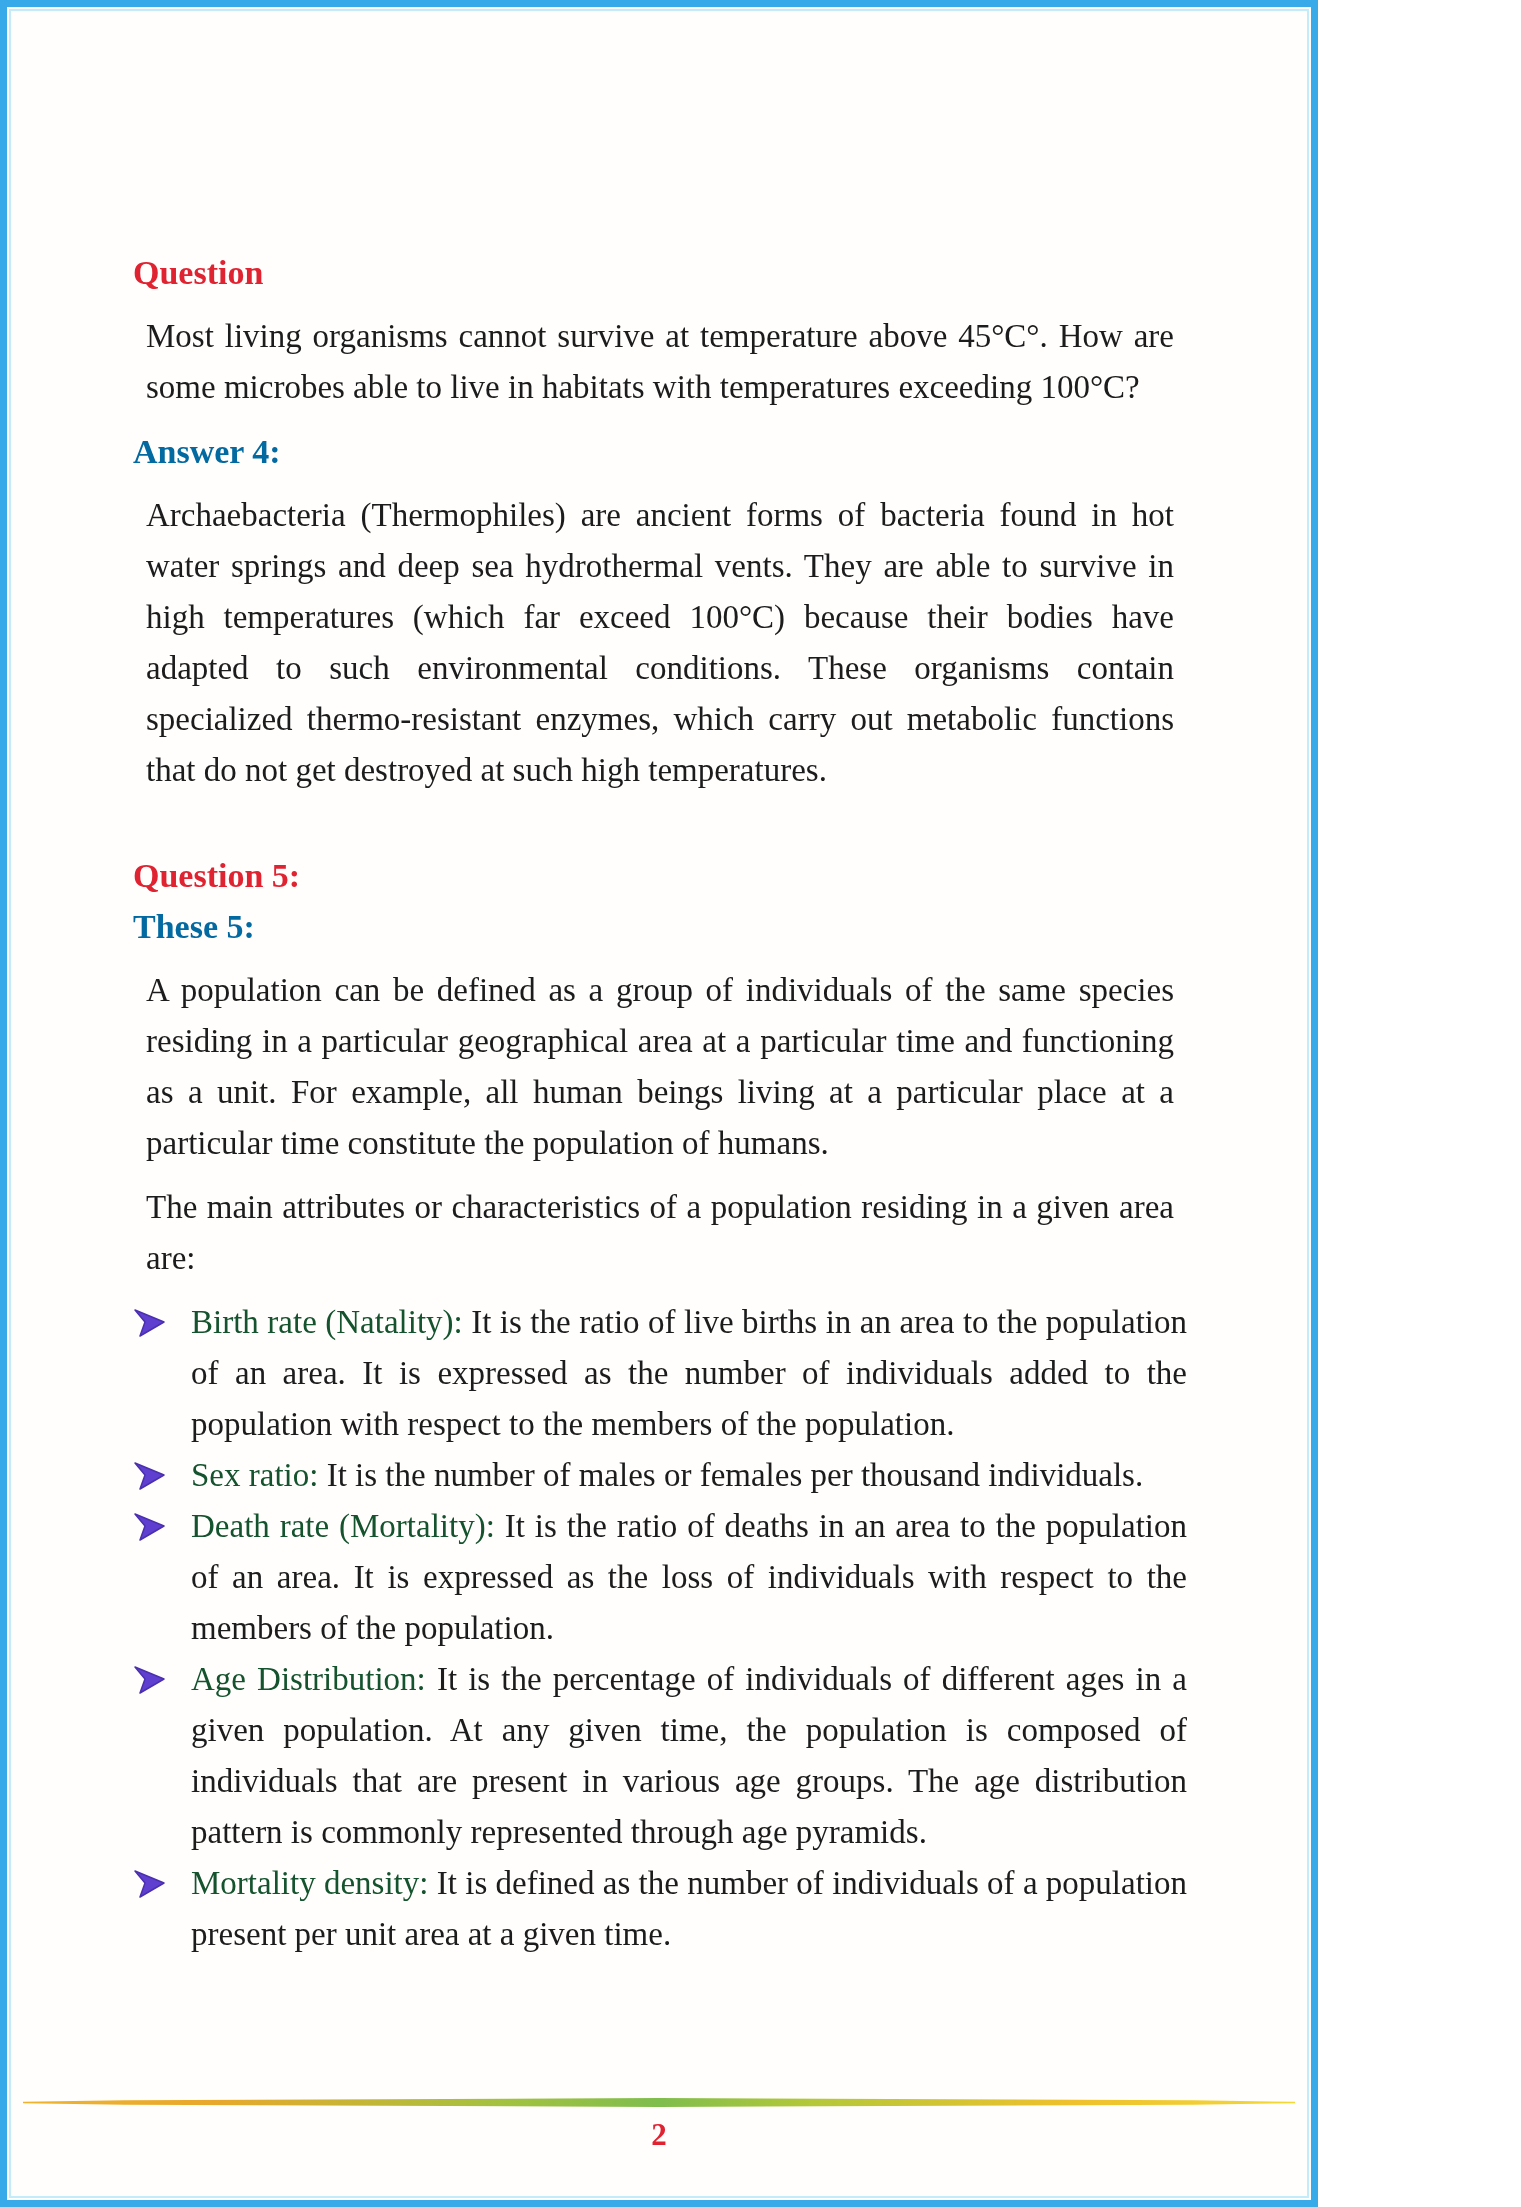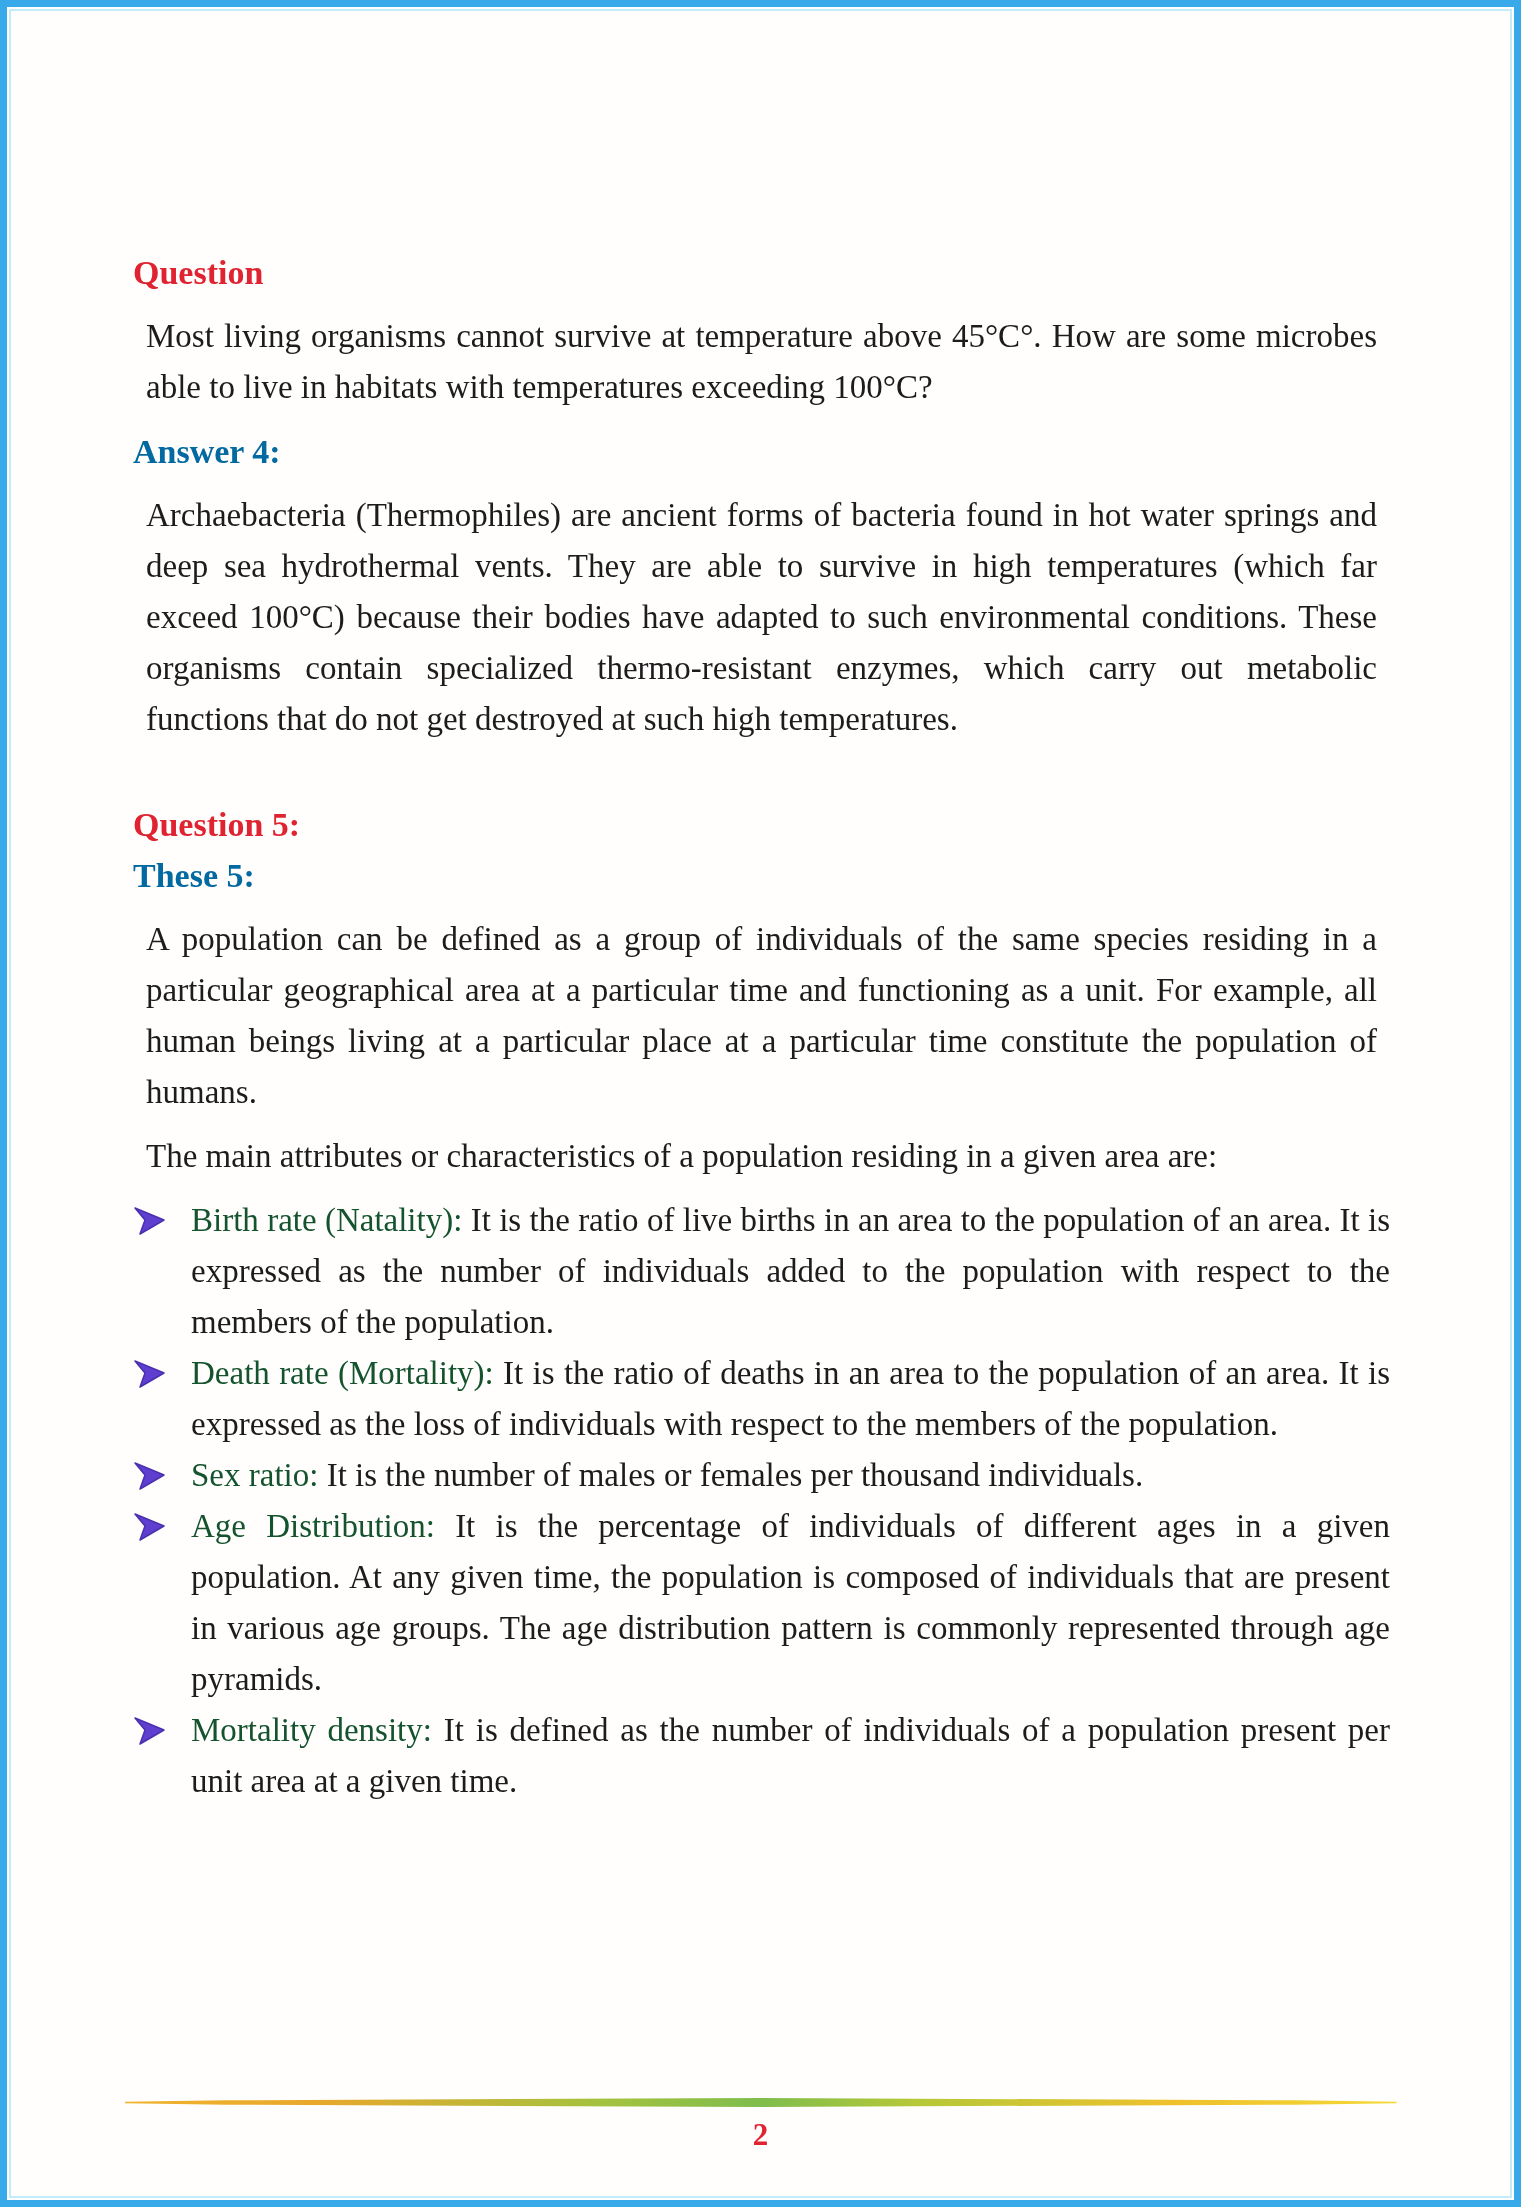--- a/index.html
+++ b/index.html
@@ -1,18 +1,18 @@
 <!DOCTYPE html>
 <html><head>
 <meta charset="utf-8">
 <style>
   html,body { margin:0; padding:0; background:#ffffff; }
   .page {
     position:relative;
-    width:1521px; height:2207px;
+    width:1318px; height:2207px;
     box-sizing:border-box;
     background:#fffefd;
     border:7px solid #38a9e9;
     box-shadow: inset 0 0 0 2px #ffffff, inset 0 0 0 4px #c3ecfa;
     font-family:"Liberation Serif","DejaVu Serif",serif;
     color:#1c1c1c;
     overflow:hidden;
   }
   .content {
     position:absolute;
@@ -78,29 +78,29 @@
         <svg class="arrow" viewBox="0 0 34 32">
             <path d="M2 3 L31 15 L7 29 L12 15 Z" fill="#5f3fd0" stroke="#4a2fae" stroke-width="1.5" stroke-linejoin="round"></path>
           </svg>
         <span class="purple">Birth rate (Natality):</span>
         <span>It is the ratio of live births in an area to the population of an area. It is expressed as the number of individuals added to the population with respect to the members of the population.</span>
       </li>
       <li>
         <svg class="arrow" viewBox="0 0 34 32">
             <path d="M2 3 L31 15 L7 29 L12 15 Z" fill="#5f3fd0" stroke="#4a2fae" stroke-width="1.5" stroke-linejoin="round"></path>
           </svg>
-        <span class="purple">Death rate (Mortality):</span>
-        <span>It is the ratio of deaths in an area to the population of an area. It is expressed as the loss of individuals with respect to the members of the population.</span>
+        <span class="purple">Sex ratio:</span>
+        <span>It is the number of males or females per thousand individuals.</span>
       </li>
       <li>
         <svg class="arrow" viewBox="0 0 34 32">
             <path d="M2 3 L31 15 L7 29 L12 15 Z" fill="#5f3fd0" stroke="#4a2fae" stroke-width="1.5" stroke-linejoin="round"></path>
           </svg>
-        <span class="purple">Sex ratio:</span>
-        <span>It is the number of males or females per thousand individuals.</span>
+        <span class="purple">Death rate (Mortality):</span>
+        <span>It is the ratio of deaths in an area to the population of an area. It is expressed as the loss of individuals with respect to the members of the population.</span>
       </li>
       <li>
         <svg class="arrow" viewBox="0 0 34 32">
             <path d="M2 3 L31 15 L7 29 L12 15 Z" fill="#5f3fd0" stroke="#4a2fae" stroke-width="1.5" stroke-linejoin="round"></path>
           </svg>
         <span class="purple">Age Distribution:</span>
         <span>It is the percentage of individuals of different ages in a given population. At any given time, the population is composed of individuals that are present in various age groups. The age distribution pattern is commonly represented through age pyramids.</span>
       </li>
       <li>
         <svg class="arrow" viewBox="0 0 34 32">

